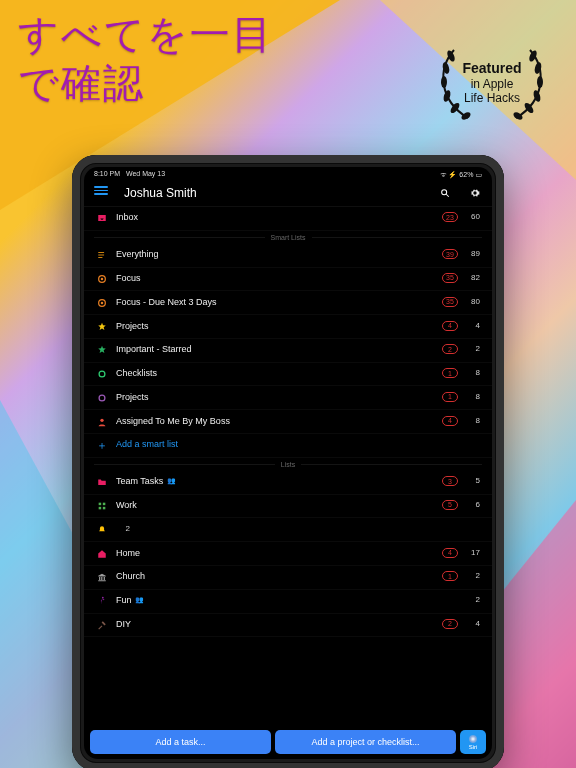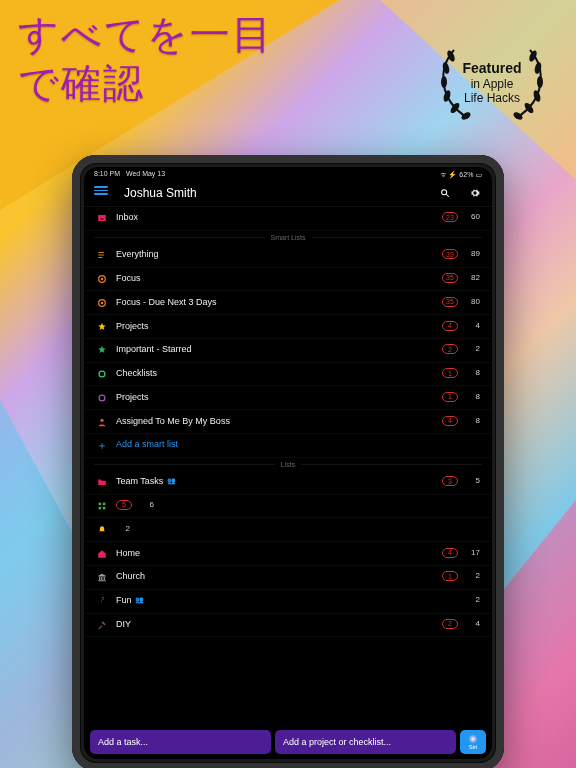--- a/index.html
+++ b/index.html
@@ -73,22 +73,22 @@
     color:#d32f2f; font-size:7px; display:flex; align-items:center; justify-content:center;
     padding:0 3px;
   }
   .count { color:#ccc; font-size:8px; min-width:14px; text-align:right; }
   .add-smart { color:#2196f3; }
 
   .bottom-bar {
     margin-top:auto; display:flex; gap:4px; padding:5px 6px;
   }
   .btn-blue {
-    flex:1; background:#4c1d95; color:#fff; border-radius:5px;
-    text-align:left; padding:7px 8px; font-size:9px;
+    flex:1; background:#3b82f6; color:#fff; border-radius:5px;
+    text-align:center; padding:7px 8px; font-size:9px;
   }
   .siri-chip {
     width:26px; background:#2196f3; border-radius:5px;
     display:flex; flex-direction:column; align-items:center; justify-content:center;
     font-size:6px; color:#fff; gap:1px;
   }
   .siri-dot { width:8px; height:8px; border-radius:50%; background:radial-gradient(circle,#fff,#8ad,#2196f3); }
 
   .ppl { font-size:7px; color:#888; }
 
@@ -297,20 +297,21 @@
         </div>
         <div class="list-row">
           <span class="icon-slot">
             <svg class="icon" viewBox="0 0 24 24" fill="#4caf50">
               <rect x="4" y="4" width="6" height="6"></rect>
               <rect x="14" y="4" width="6" height="6"></rect>
               <rect x="4" y="14" width="6" height="6"></rect>
               <rect x="14" y="14" width="6" height="6"></rect>
             </svg>
           </span>
+          <span class="row-label">Work</span>
           <span class="badge-oval">5</span>
           <span class="count">6</span>
         </div>
         <div class="list-row">
           <span class="icon-slot">
             <svg class="icon" viewBox="0 0 24 24" fill="#ffc107">
               <path d="M12 3a5 5 0 00-5 5v4l-2 3h14l-2-3V8a5 5 0 00-5-5z"></path>
             </svg>
           </span>
           <span class="count">2</span>

